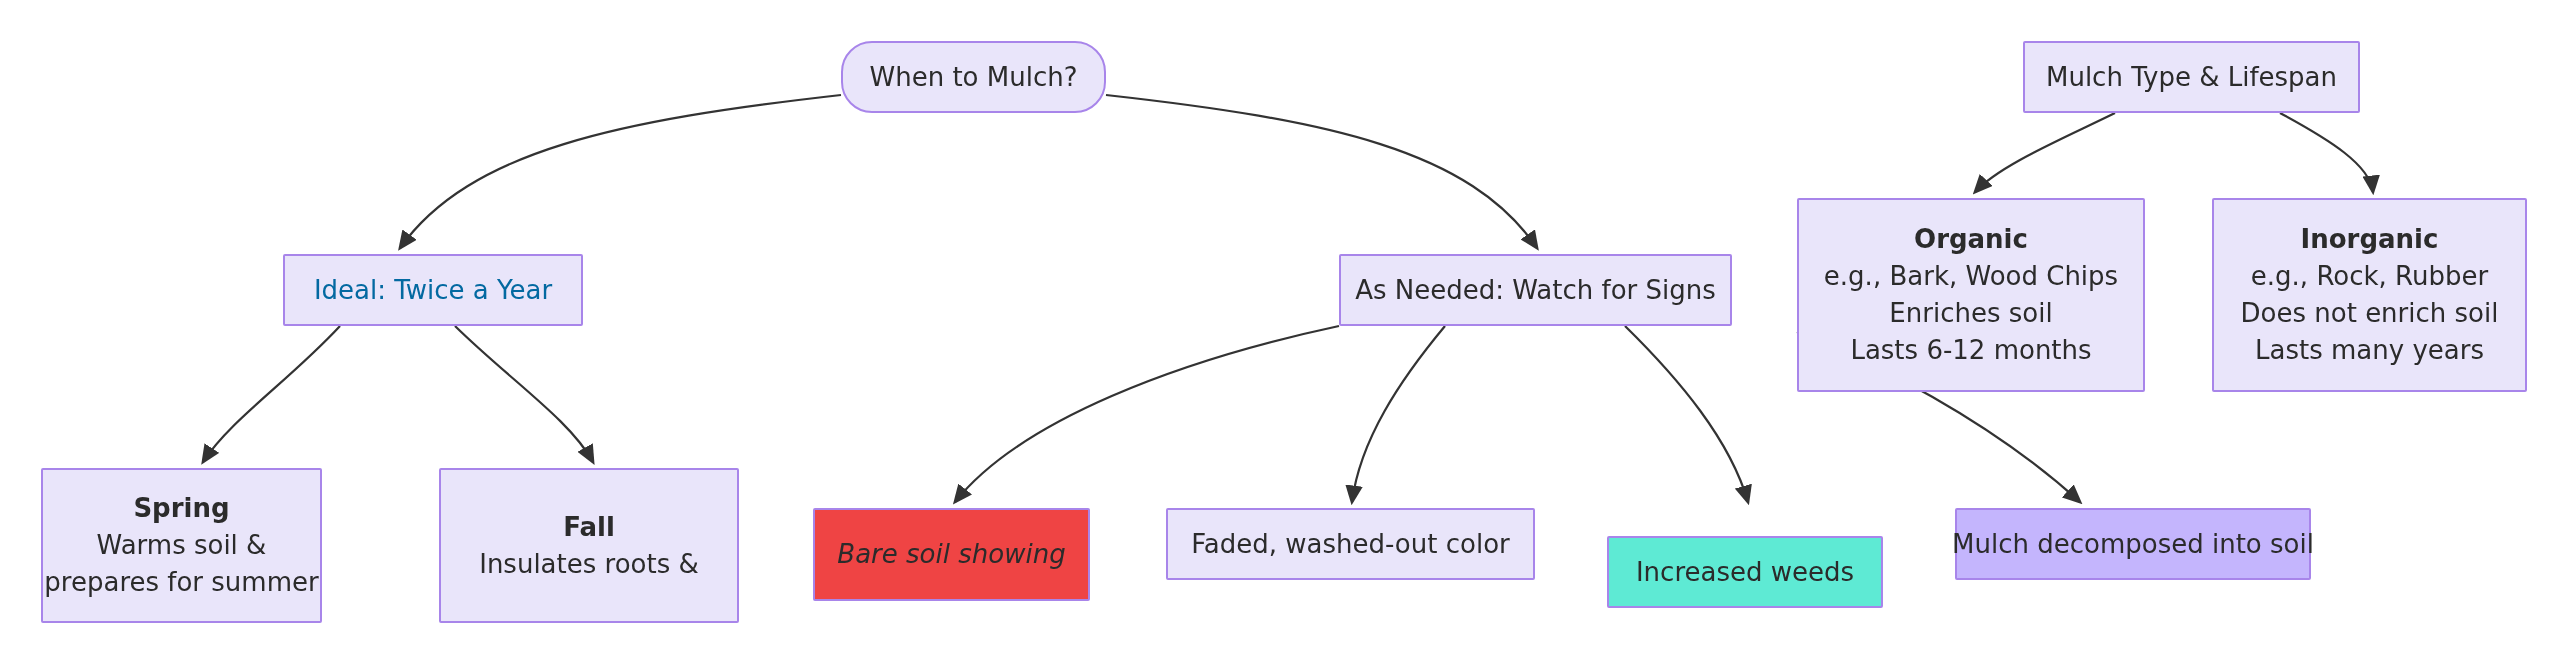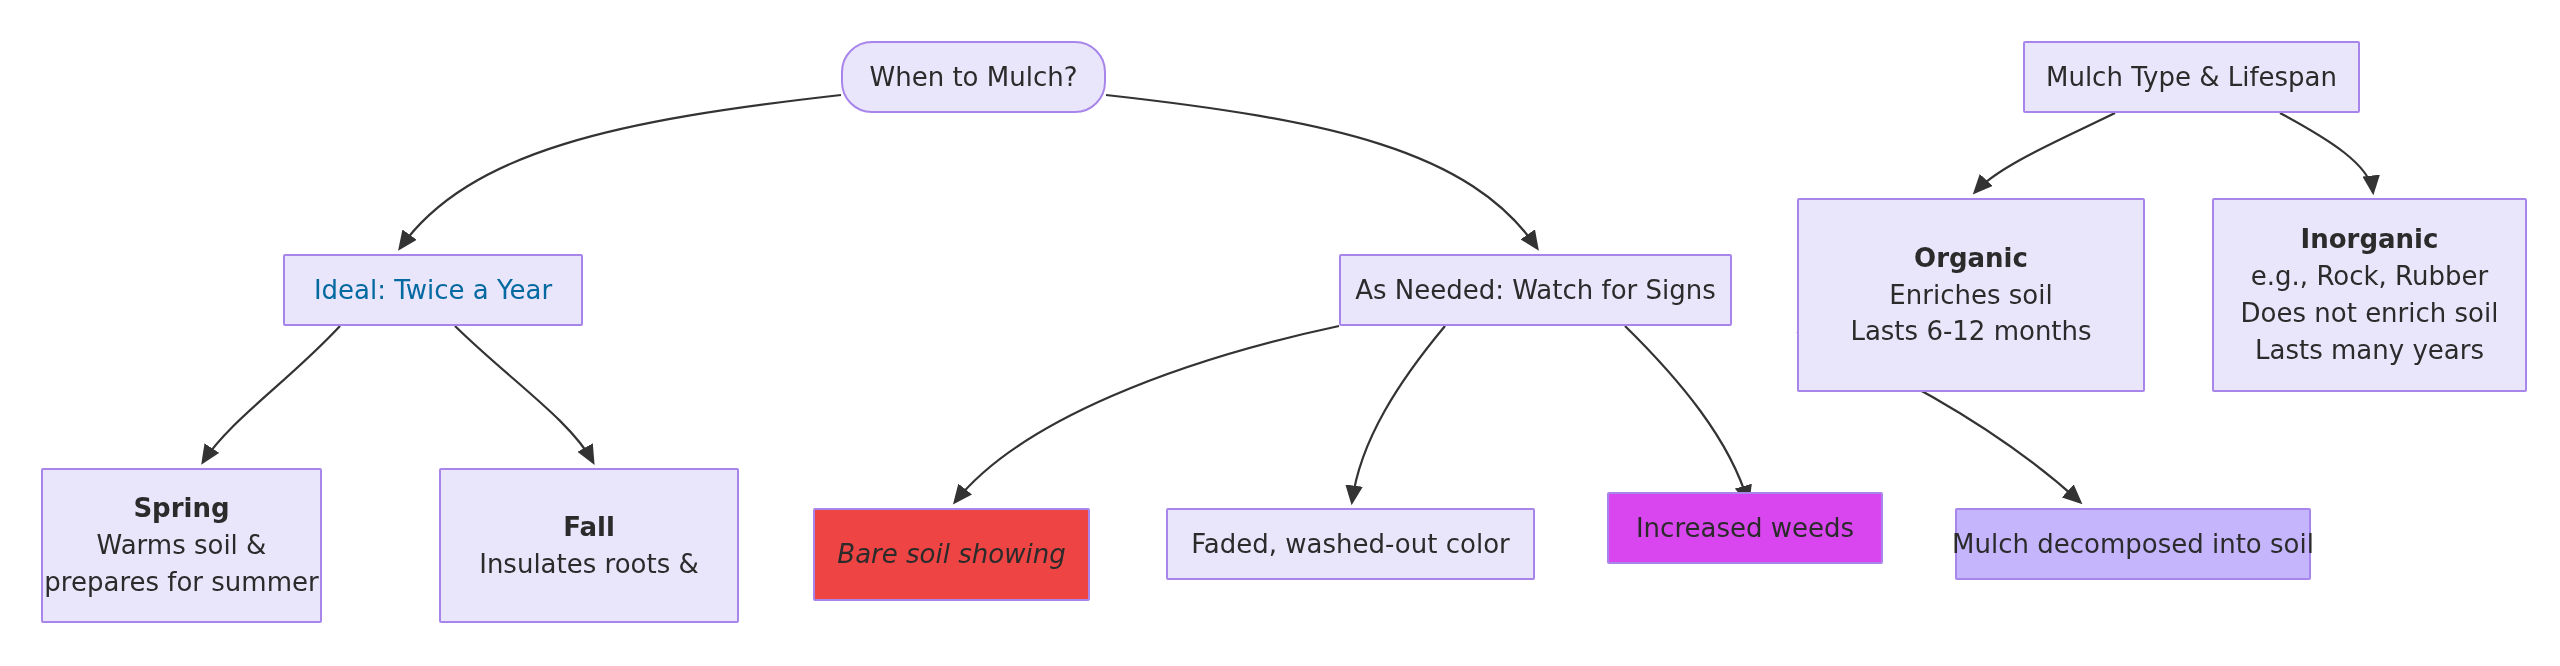--- a/index.html
+++ b/index.html
@@ -84,20 +84,21 @@
         <span class="node-line">Mulch Type &amp; Lifespan</span>
       </div>
       <div class="flow-node" style="left: 247px; top: 254px; width: 300px; height: 72px; background: rgb(233, 229, 250); border-color: rgb(168, 133, 234); color: #0369a1; margin-left: 36px;">
         <span class="node-line">Ideal: Twice a Year</span>
       </div>
       <div class="flow-node" style="left: 1339px; top: 254px; width: 393px; height: 72px; background: rgb(233, 229, 250); border-color: rgb(168, 133, 234); color: rgb(43, 43, 43);">
         <span class="node-line">As Needed: Watch for Signs</span>
       </div>
       <div class="flow-node" style="left: 1797px; top: 198px; width: 348px; height: 194px; background: rgb(233, 229, 250); border-color: rgb(168, 133, 234); color: rgb(43, 43, 43);">
         <span class="node-line bold">Organic</span>
+        <span class="node-line">e.g., Bark, Wood Chips</span>
         <span class="node-line">Enriches soil</span>
         <span class="node-line">Lasts 6-12 months</span>
       </div>
       <div class="flow-node" style="left: 2212px; top: 198px; width: 315px; height: 194px; background: rgb(233, 229, 250); border-color: rgb(168, 133, 234); color: rgb(43, 43, 43);">
         <span class="node-line bold">Inorganic</span>
         <span class="node-line">e.g., Rock, Rubber</span>
         <span class="node-line">Does not enrich soil</span>
         <span class="node-line">Lasts many years</span>
       </div>
       <div class="flow-node" style="left: 41px; top: 468px; width: 281px; height: 155px; background: rgb(233, 229, 250); border-color: rgb(168, 133, 234); color: rgb(43, 43, 43);">
@@ -108,21 +109,21 @@
       <div class="flow-node" style="left: 439px; top: 468px; width: 300px; height: 155px; background: rgb(233, 229, 250); border-color: rgb(168, 133, 234); color: rgb(43, 43, 43);">
         <span class="node-line bold">Fall</span>
         <span class="node-line">Insulates roots &amp;</span>
       </div>
       <div class="flow-node" style="left: 813px; top: 508px; width: 277px; height: 93px; background: #ef4444; border-color: rgb(168, 133, 234); color: rgb(43, 43, 43); font-style: italic;">
         <span class="node-line">Bare soil showing</span>
       </div>
       <div class="flow-node" style="left: 1166px; top: 508px; width: 369px; height: 72px; background: rgb(233, 229, 250); border-color: rgb(168, 133, 234); color: rgb(43, 43, 43);">
         <span class="node-line">Faded, washed-out color</span>
       </div>
-      <div class="flow-node" style="left: 1607px; top: 492px; width: 276px; height: 72px; background: #d946ef; border-color: rgb(168, 133, 234); color: rgb(43, 43, 43);">
+      <div class="flow-node" style="left: 1607px; top: 536px; width: 276px; height: 72px; background: #5eead4; border-color: rgb(168, 133, 234); color: rgb(43, 43, 43);">
         <span class="node-line">Increased weeds</span>
       </div>
       <div class="flow-node" style="left: 1955px; top: 508px; width: 356px; height: 72px; background: #c4b5fd; border-color: rgb(168, 133, 234); color: rgb(43, 43, 43);">
         <span class="node-line">Mulch decomposed into soil</span>
       </div>
     </div>
 
 </div>
 
 </body></html>

